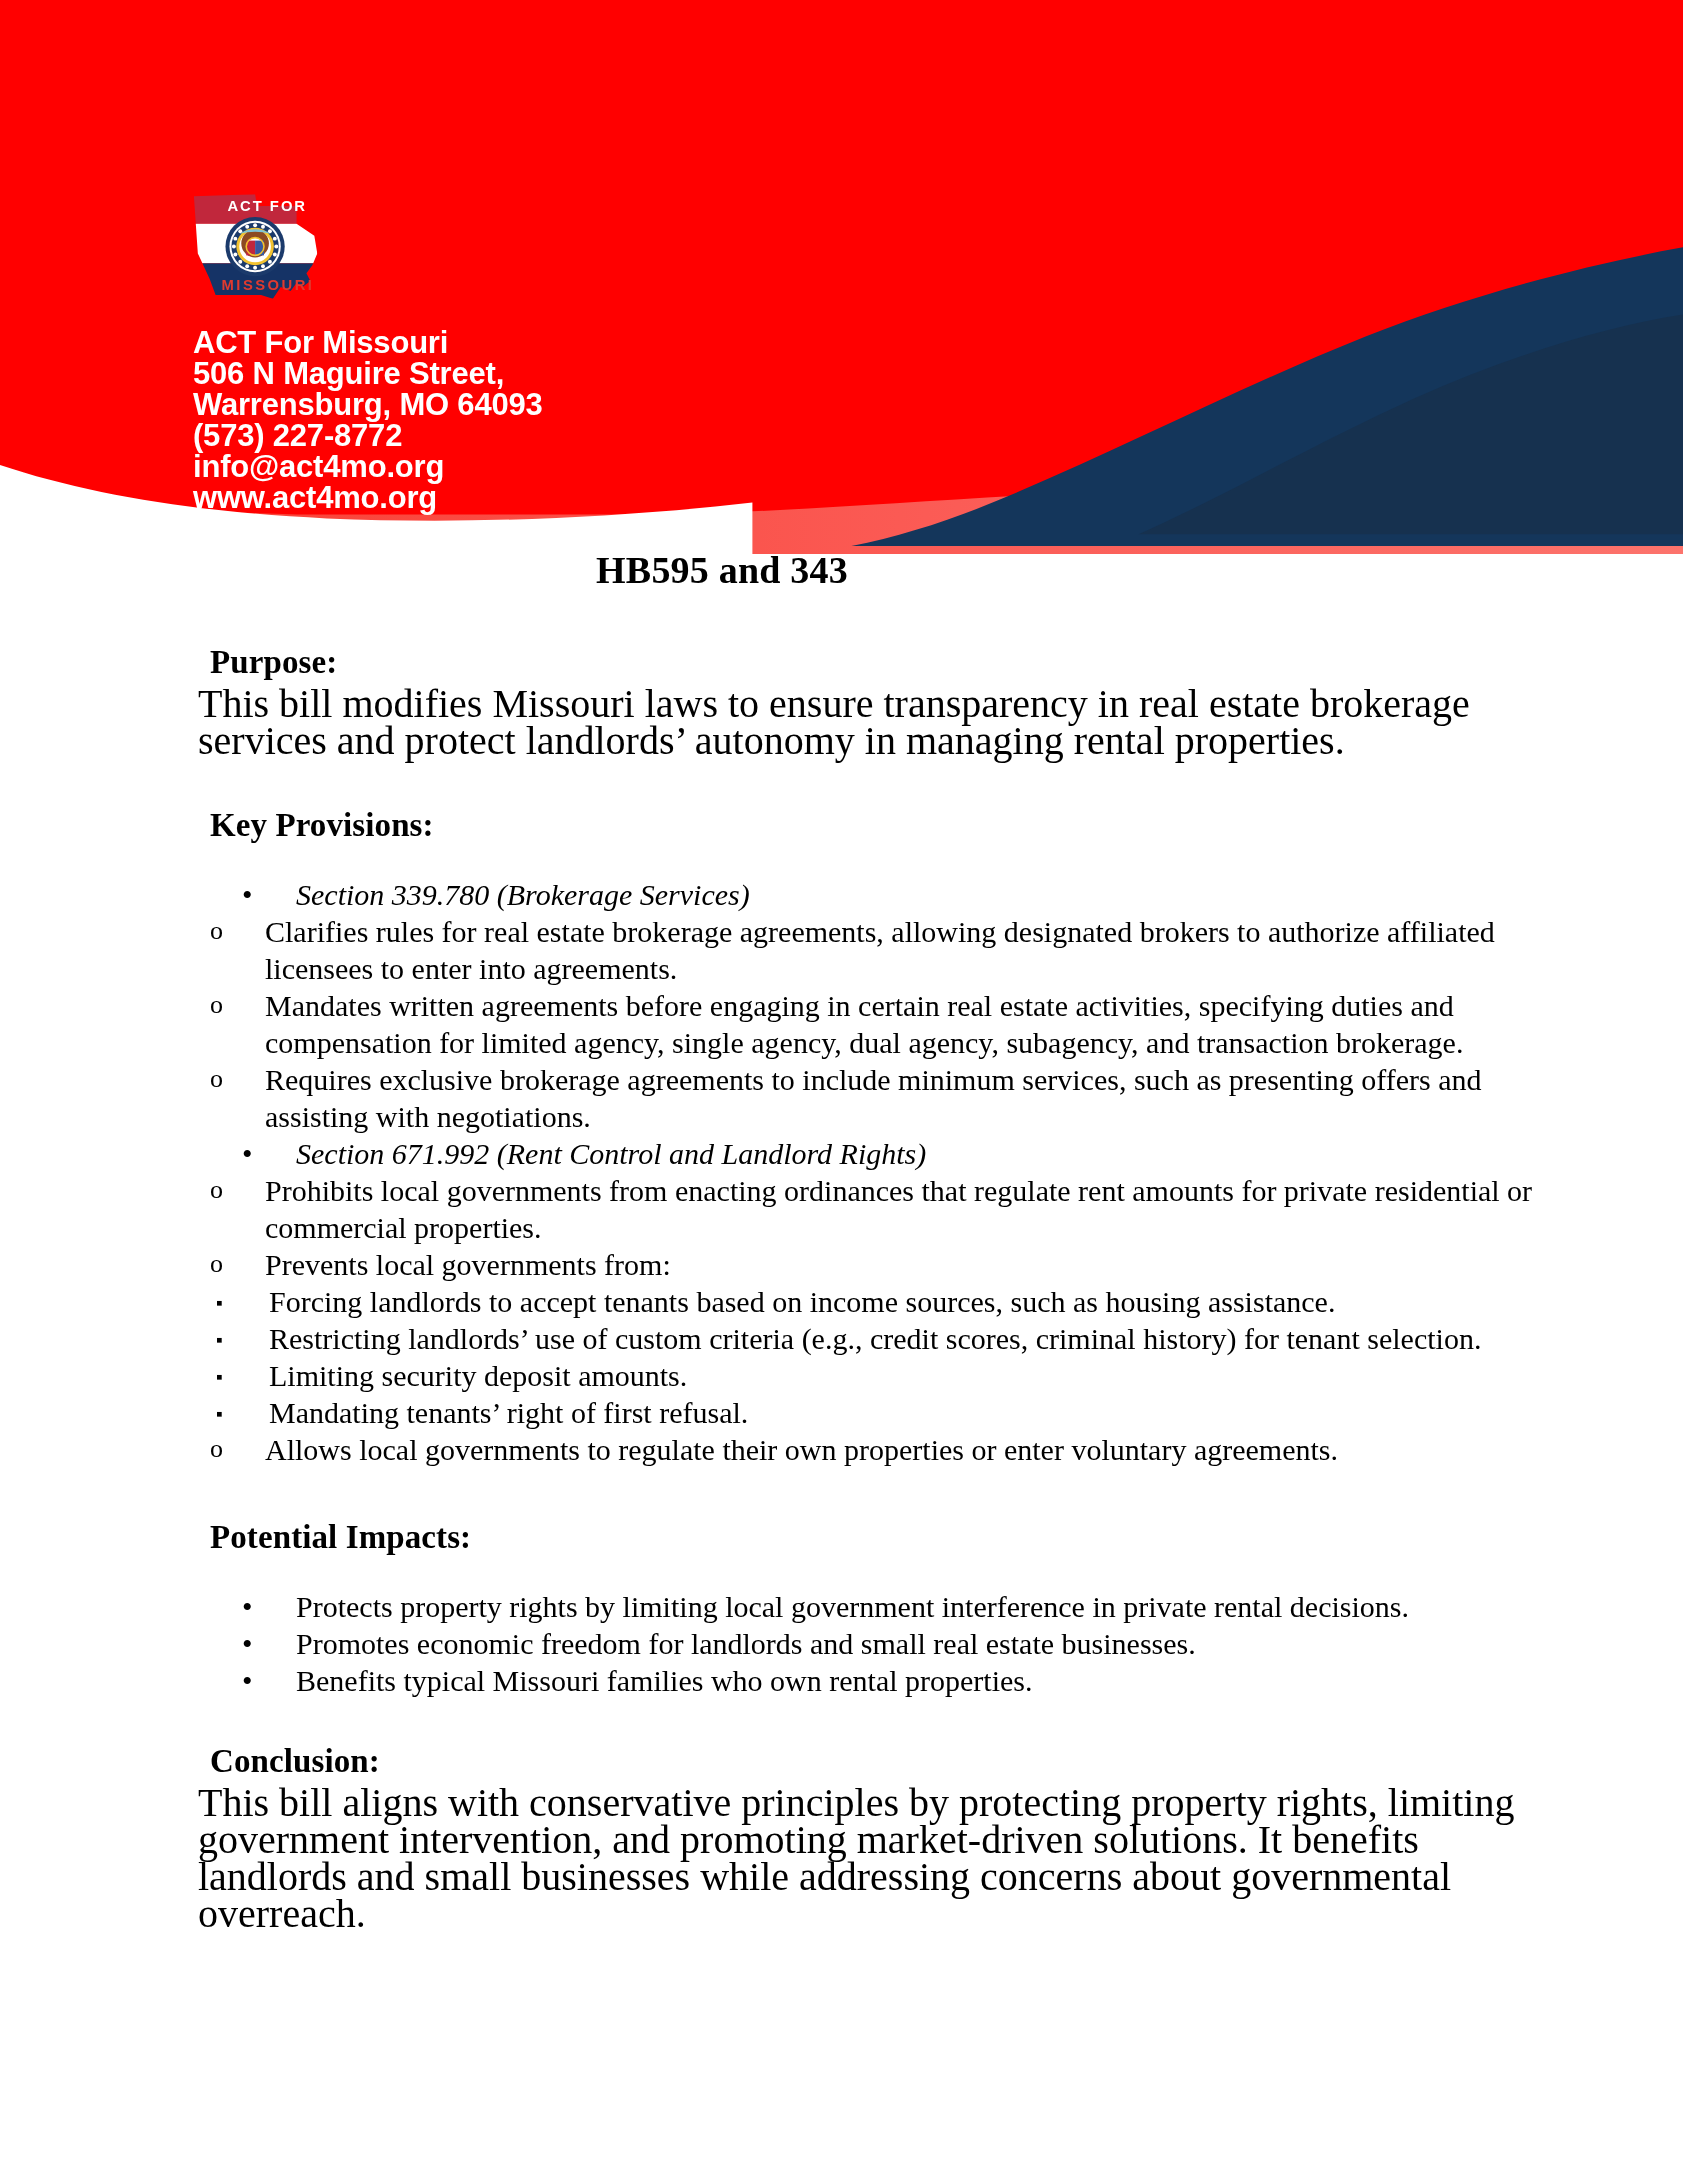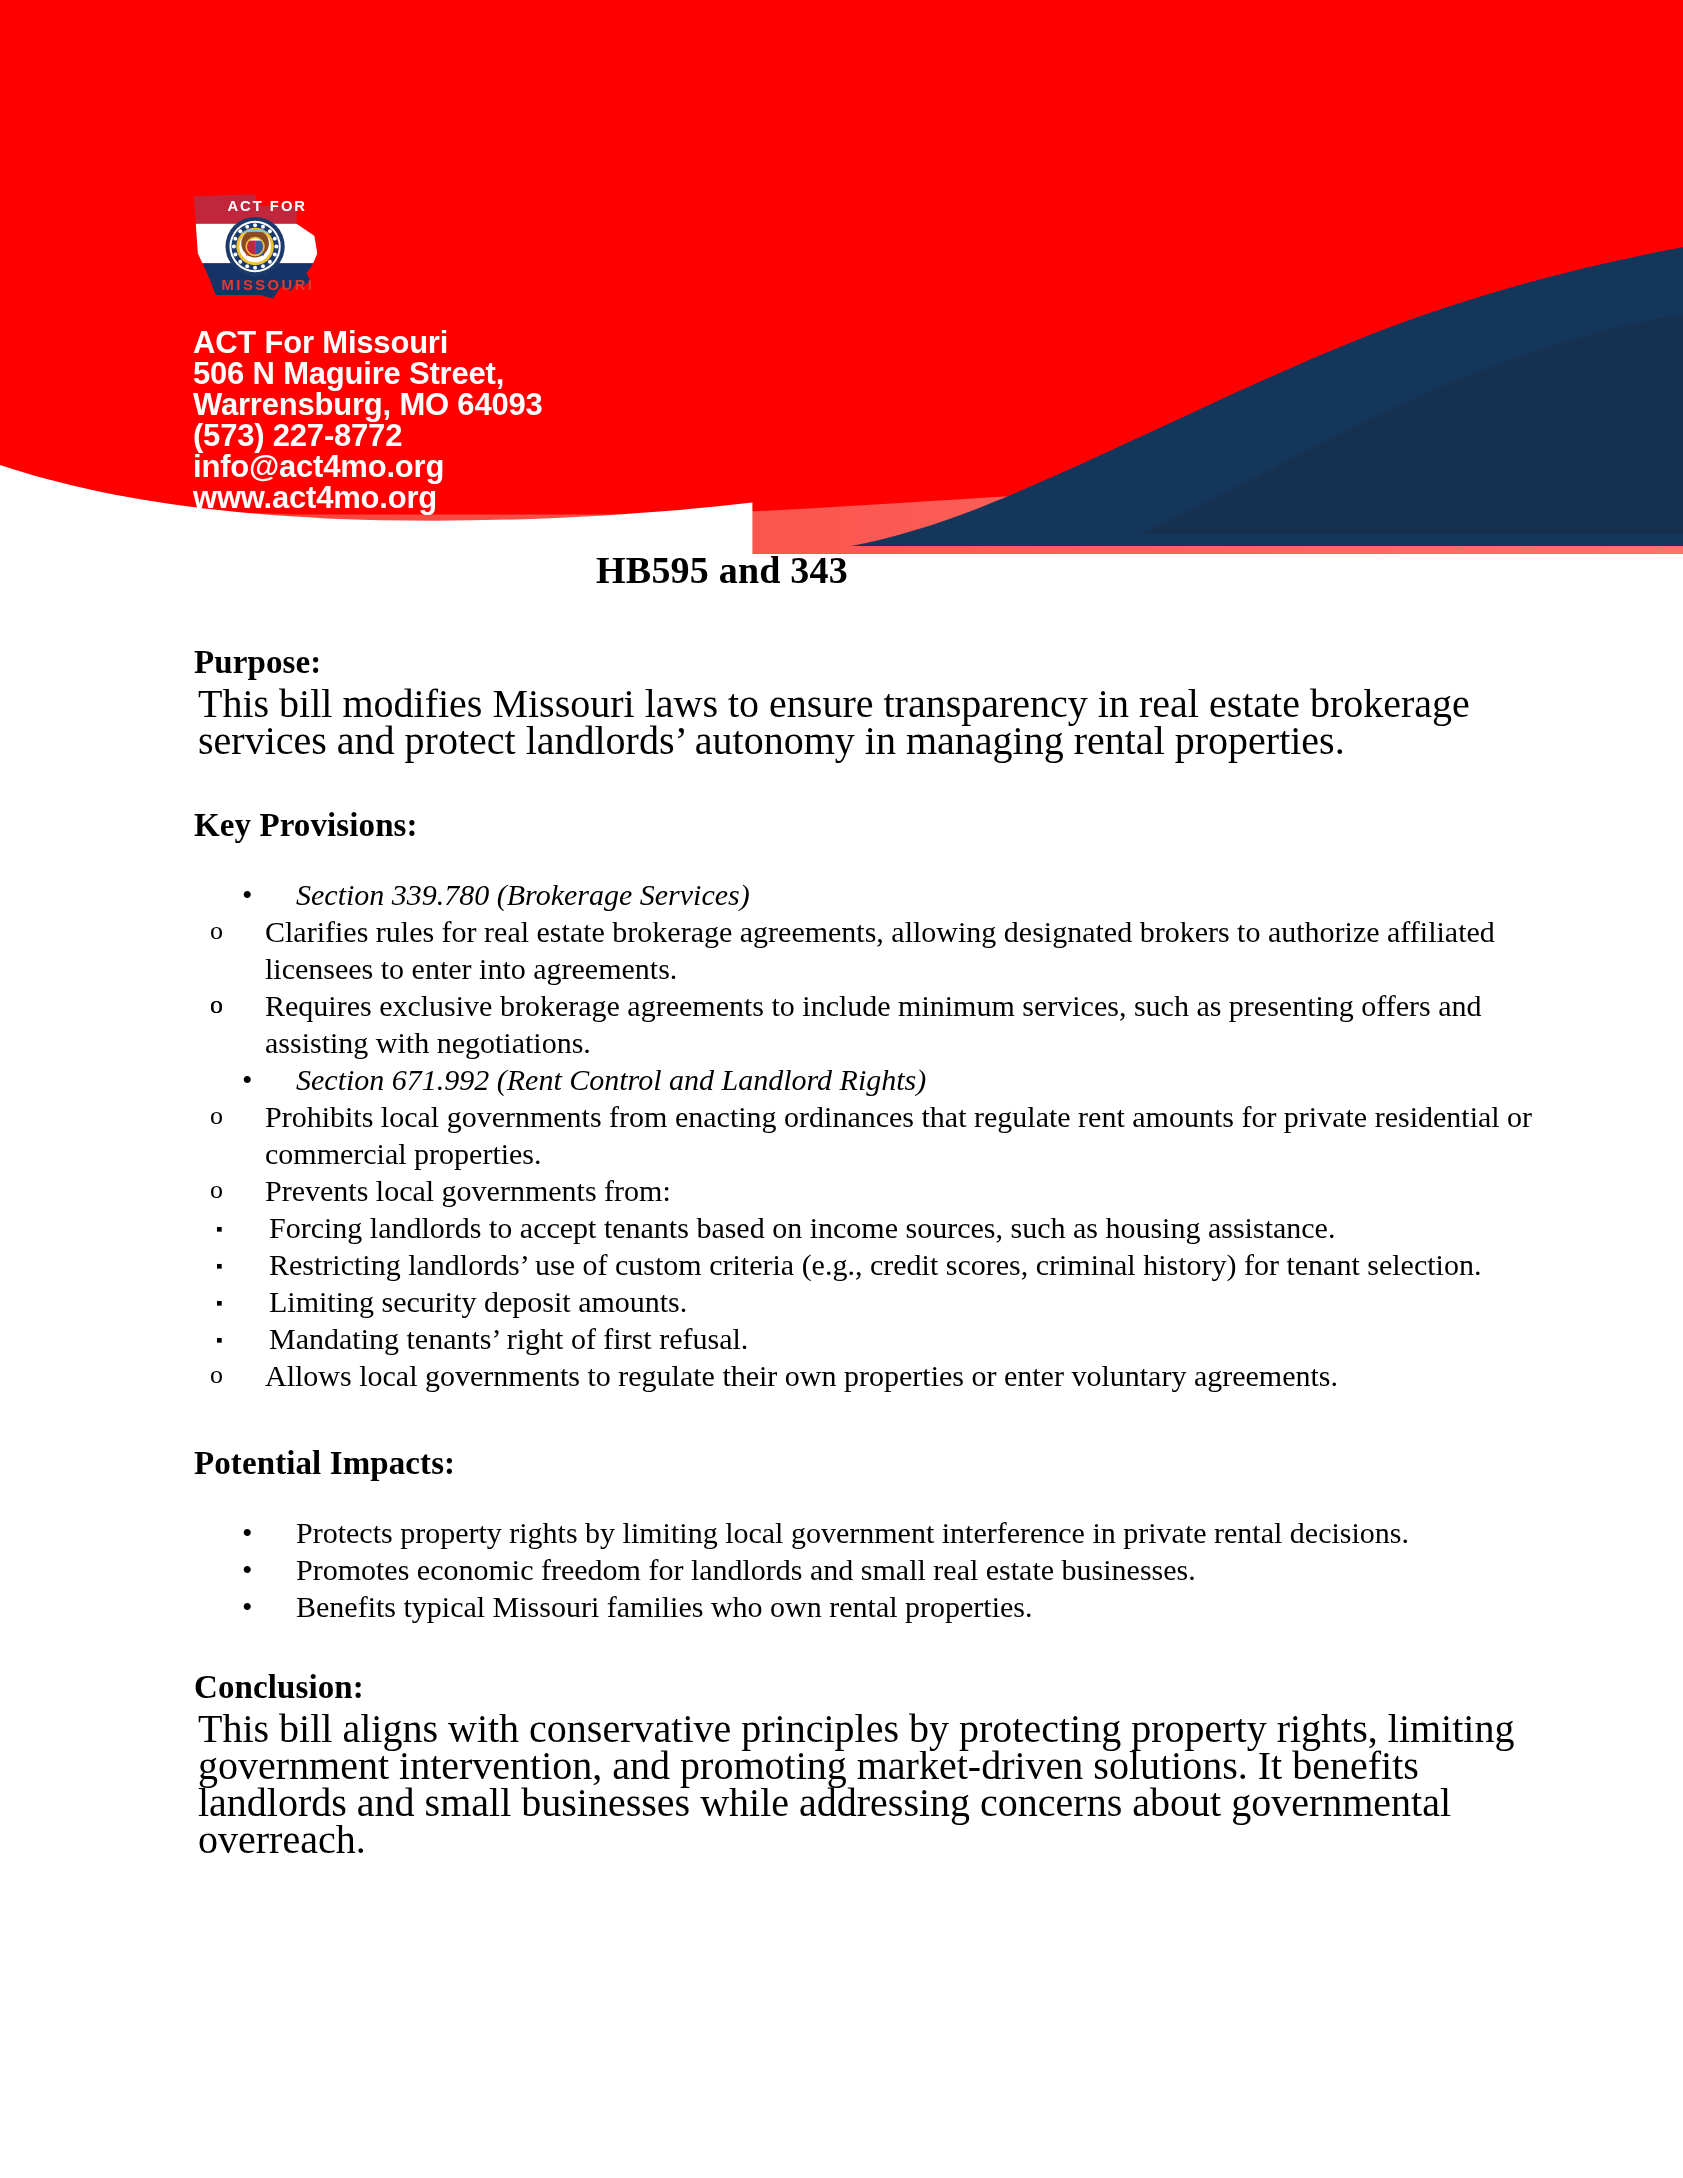--- a/index.html
+++ b/index.html
@@ -79,21 +79,21 @@
     left: 194px;
     width: 1352px;
     font-size: 30px;
     line-height: 37px;
     color: #000000;
   }
 
   h2.section {
     font-size: 33px;
     font-weight: bold;
-    margin: 0 0 2px 0;
+    margin: 0 0 2px 16px;
     letter-spacing: 0.1px;
   }
   p.para {
     margin: 4px;
     font-size: 40px;
     line-height: 37px;
   }
   .gap-sm { height: 30px; }
   .gap-md { height: 44px; }
   .gap-lg { height: 51px; }
@@ -305,20 +305,21 @@
         <span class="bullet1">•</span>
         <span class="txt">Section 339.780 (Brokerage Services)</span>
       </li>
       <ul class="lvl2">
         <li class="item2">
           <span class="bullet2">o</span>
           <span class="txt">Clarifies rules for real estate brokerage agreements, allowing designated brokers to authorize affiliated licensees to enter into agreements.</span>
         </li>
         <li class="item2">
           <span class="bullet2">o</span>
+          <span class="txt">Mandates written agreements before engaging in certain real estate activities, specifying duties and compensation for limited agency, single agency, dual agency, subagency, and transaction brokerage.</span>
         </li>
         <li class="item2">
           <span class="bullet2">o</span>
           <span class="txt">Requires exclusive brokerage agreements to include minimum services, such as presenting offers and assisting with negotiations.</span>
         </li>
       </ul>
 
       <li class="item1">
         <span class="bullet1">•</span>
         <span class="txt">Section 671.992 (Rent Control and Landlord Rights)</span>

